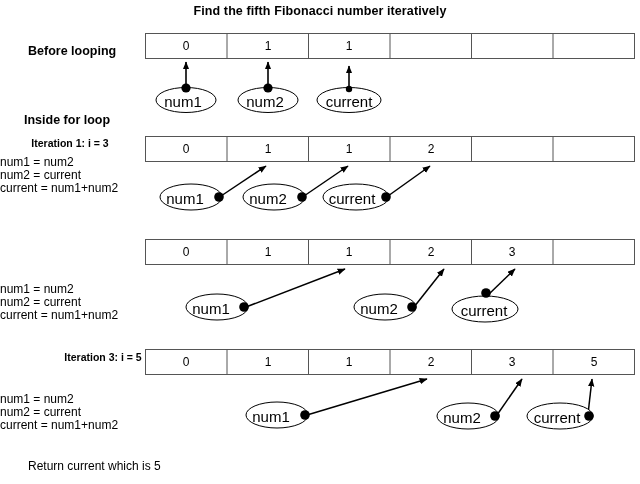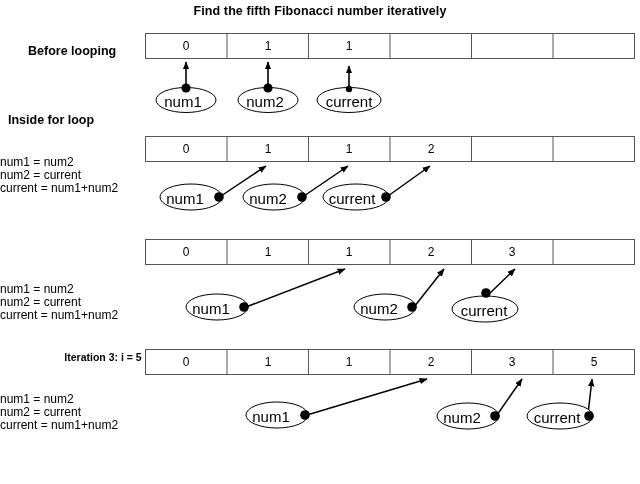--- a/index.html
+++ b/index.html
@@ -177,41 +177,43 @@
       <ellipse cx="468" cy="416" rx="31" ry="13" fill="#ffffff" stroke="#000000" stroke-width="1"></ellipse>
       <ellipse cx="560" cy="416" rx="33" ry="13" fill="#ffffff" stroke="#000000" stroke-width="1"></ellipse>
       <circle cx="305" cy="415" r="4.8" fill="#000000"></circle>
       <circle cx="495" cy="416" r="4.8" fill="#000000"></circle>
       <circle cx="589" cy="416" r="4.8" fill="#000000"></circle>
     </g>
   </svg>
 
   <div class="section-label" style="left:28px; top:44px;">Before looping</div>
 
-  <div class="section-label" style="left:8px; top:113px;">Inside for loop</div>
-
+  <div class="section-label" style="left:24px; top:113px;">Inside for loop</div>
+
+  <div class="iter-title" style="left:0px; top:137px; width:140px;">Iteration 1: i = 3</div>
   <div class="iter-body" style="left:0px; top:156px; width:140px;">
     <div>num1 = num2</div>
     <div>num2 = current</div>
     <div>current = num1+num2</div>
   </div>
 
   <div class="iter-body" style="left:0px; top:283px; width:140px;">
     <div>num1 = num2</div>
     <div>num2 = current</div>
     <div>current = num1+num2</div>
   </div>
 
   <div class="iter-title" style="left:0px; top:351px; width:140px;margin-left:33px;">Iteration 3: i = 5</div>
   <div class="iter-body" style="left:0px; top:393px; width:140px;">
     <div>num1 = num2</div>
     <div>num2 = current</div>
     <div>current = num1+num2</div>
   </div>
 
+  <div class="footer-note" style="left:28px; top:459px;">Return current which is 5</div>
 
   <div class="cell-text" style="left:186px; top:46px;">0</div>
   <div class="cell-text" style="left:268px; top:46px;">1</div>
   <div class="cell-text" style="left:349px; top:46px;">1</div>
   <div class="cell-text" style="left:431px; top:46px;"></div>
   <div class="cell-text" style="left:512px; top:46px;"></div>
   <div class="cell-text" style="left:594px; top:46px;"></div>
 
   <div class="cell-text" style="left:186px; top:149px;">0</div>
   <div class="cell-text" style="left:268px; top:149px;">1</div>

